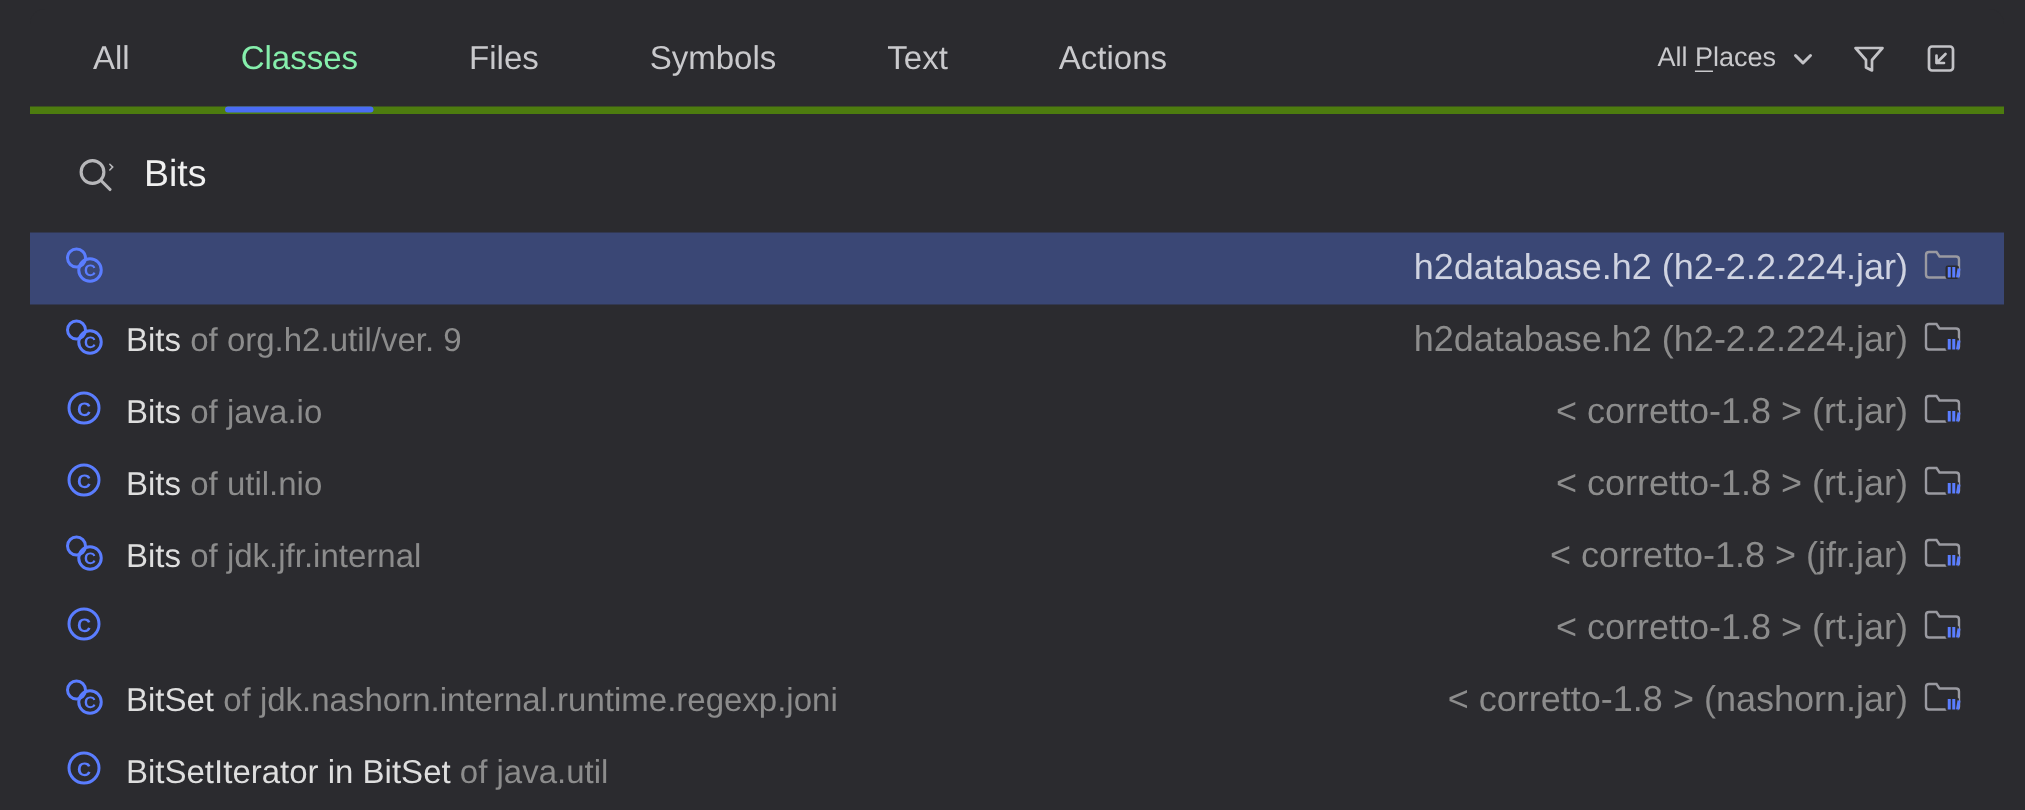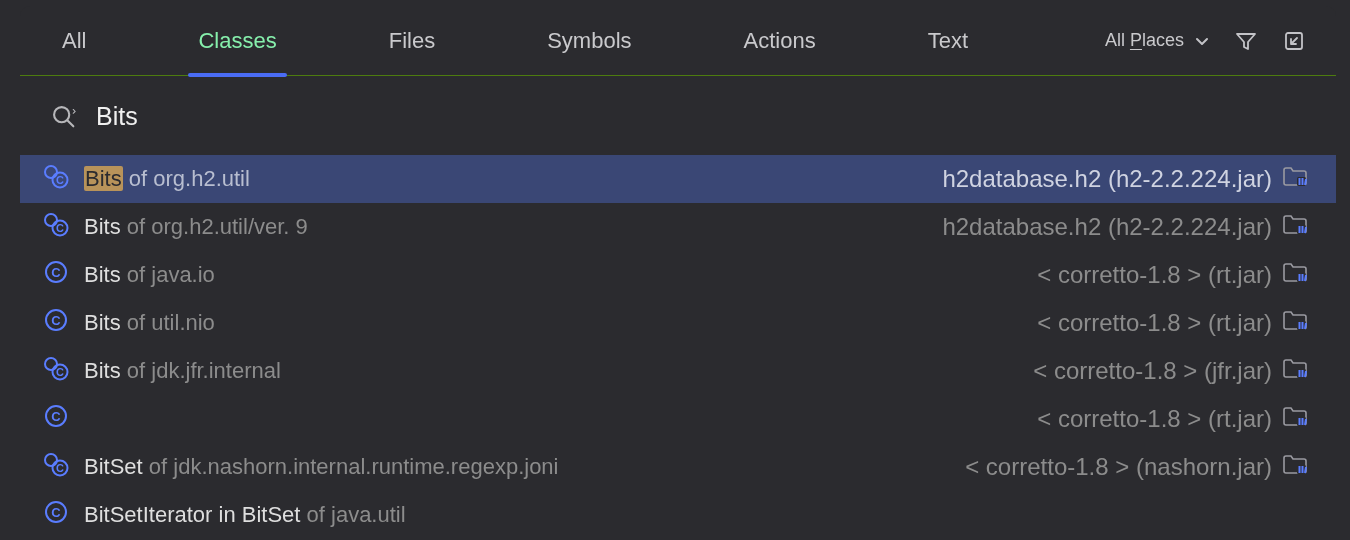--- a/index.html
+++ b/index.html
@@ -19,22 +19,21 @@
       background: #2b2b2f;
       border-radius: 10px 10px 0 0;
       margin: 6px 14px 0 20px;
       height: 100%;
     }
     .tabs {
       display: flex;
       align-items: center;
       padding: 0 30px 0 30px;
       height: 70px;
-      border-bottom: 1px solid #4d7c0f;
-      gap: 38px;
+      border-bottom: 5px solid #4d7c0f;
     }
     .tab {
       font-size: 22px;
       color: #c9c9cc;
       padding: 0 12px;
       height: 70px;
       display: flex;
       align-items: center;
       margin-right: 50px;
       cursor: pointer;
@@ -161,24 +160,24 @@
     <div class="tab active">
         <span>Classes</span>
       </div>
     <div class="tab">
         <span>Files</span>
       </div>
     <div class="tab">
         <span>Symbols</span>
       </div>
     <div class="tab">
+        <span>Text</span>
+      </div>
+    <div class="tab">
         <span>Actions</span>
-      </div>
-    <div class="tab">
-        <span>Text</span>
       </div>
 
     <div class="toolbar-right">
       <div class="scope">
         <span><span>All </span><span class="underline">P</span><span>laces</span></span>
         <svg width="16" height="16" viewBox="0 0 16 16">
             <path d="M3 6 L8 11 L13 6" stroke="#c3c3c7" stroke-width="2" fill="none" stroke-linecap="round" stroke-linejoin="round"></path>
           </svg>
       </div>
       <div class="icon-btn">
@@ -206,21 +205,20 @@
 
   <div class="results">
 
       <div class="result-row selected">
         <div class="result-left">
           <span class="result-icon"><svg width="28" height="26" viewBox="0 0 28 26">
               <circle cx="9" cy="9" r="6" stroke="#5a7dff" stroke-width="2" fill="none"></circle>
               <circle cx="18" cy="17" r="7.5" stroke="#5a7dff" stroke-width="2" fill="none"></circle>
               <text x="18" y="21" font-size="11" text-anchor="middle" fill="#5a7dff" font-family="sans-serif" font-weight="600">C</text>
             </svg></span>
-          <span><span class="highlight">Bits</span><span class="class-name"></span><span class="package-part"> of org.h2.util</span></span>
         </div>
         <div class="spacer"></div>
         <span class="location">h2database.h2 (h2-2.2.224.jar)</span>
         <span class="folder-icon">
           <svg width="26" height="22" viewBox="0 0 26 22">
             <path d="M2 5 Q2 3 4 3 L9 3 L11 6 L22 6 Q24 6 24 8 L24 18 Q24 20 22 20 L4 20 Q2 20 2 18 Z" stroke="#9a9aa1" stroke-width="1.6" fill="none"></path>
             <rect x="15" y="12" width="9" height="9" rx="1.5" fill="#2b2b2f"></rect>
             <rect x="16.5" y="13" width="2" height="7" fill="#5a7dff"></rect>
             <rect x="19.5" y="13" width="2" height="7" fill="#5a7dff"></rect>
             <rect x="22.5" y="14" width="2" height="6" fill="#5a7dff" transform="rotate(10 23.5 17)"></rect>

